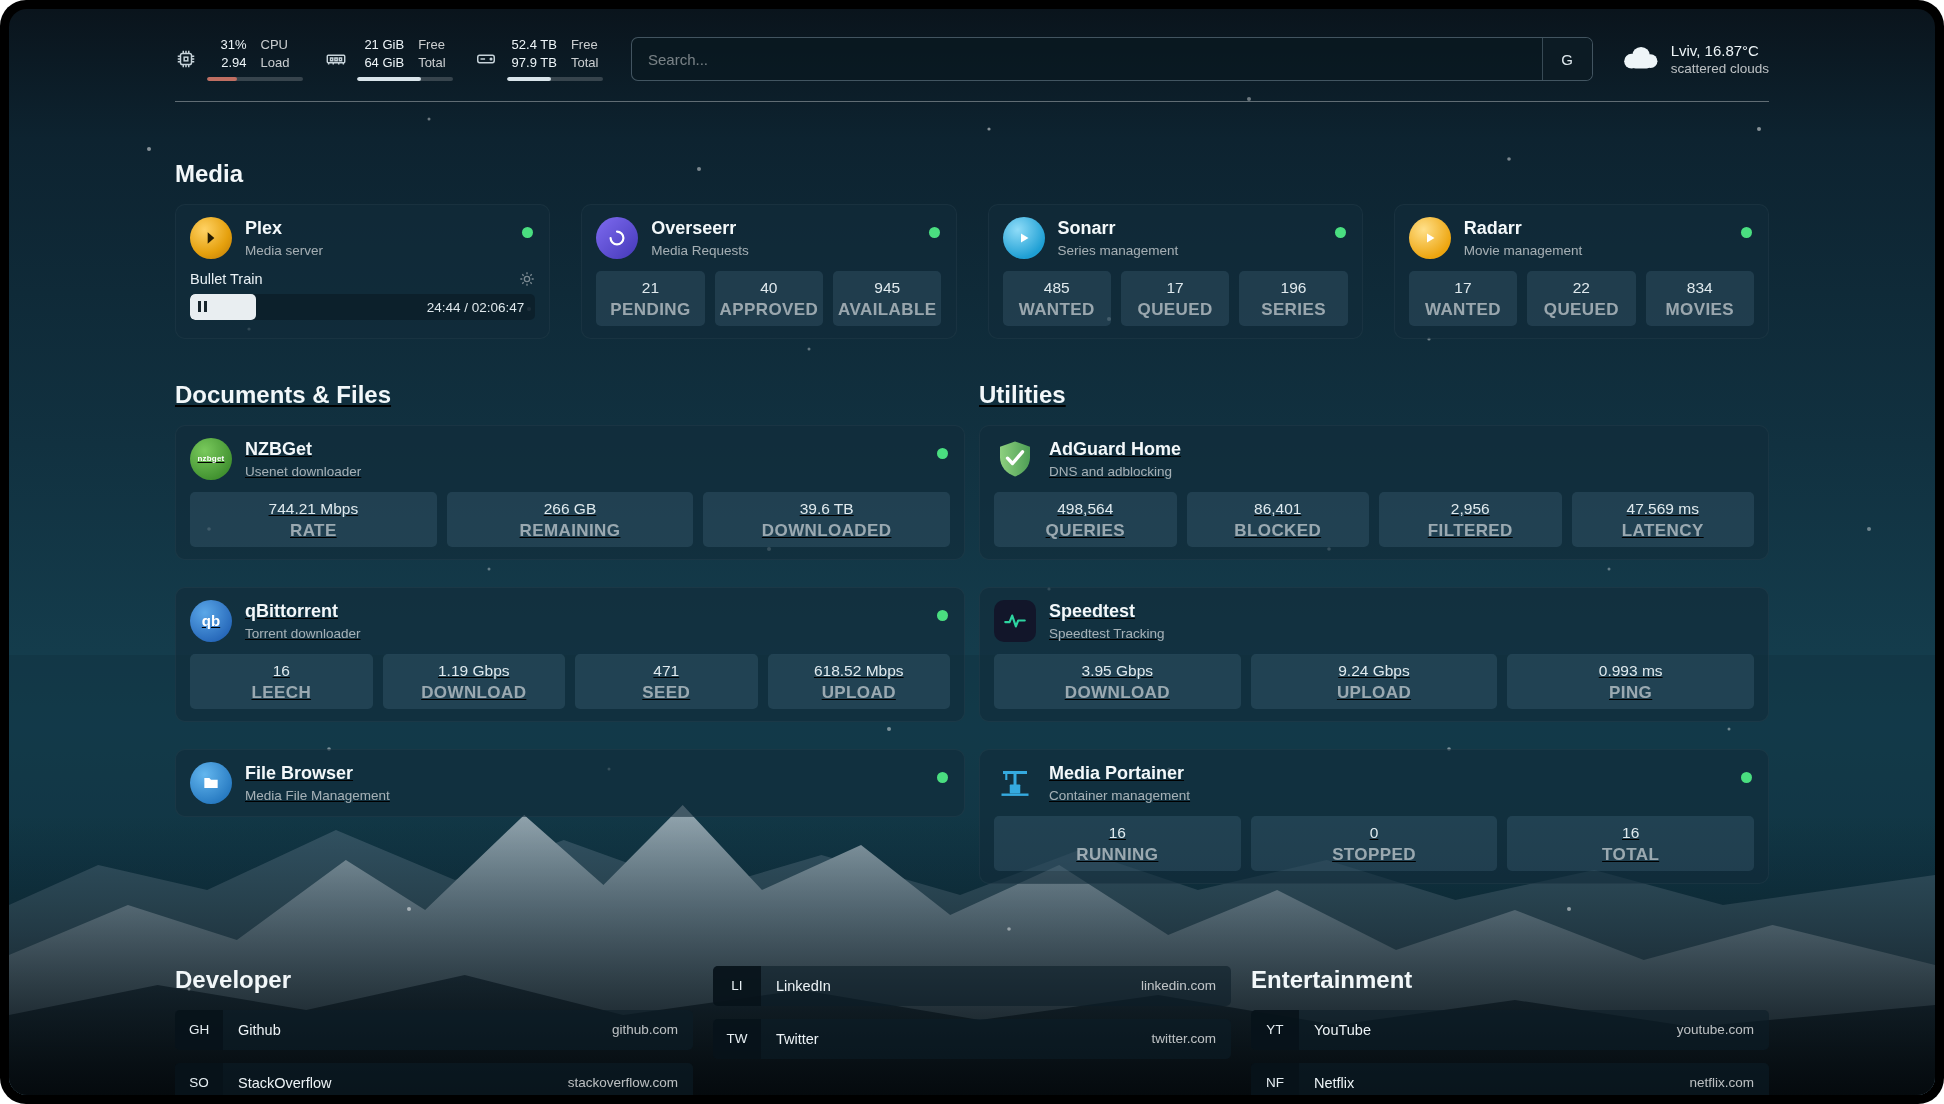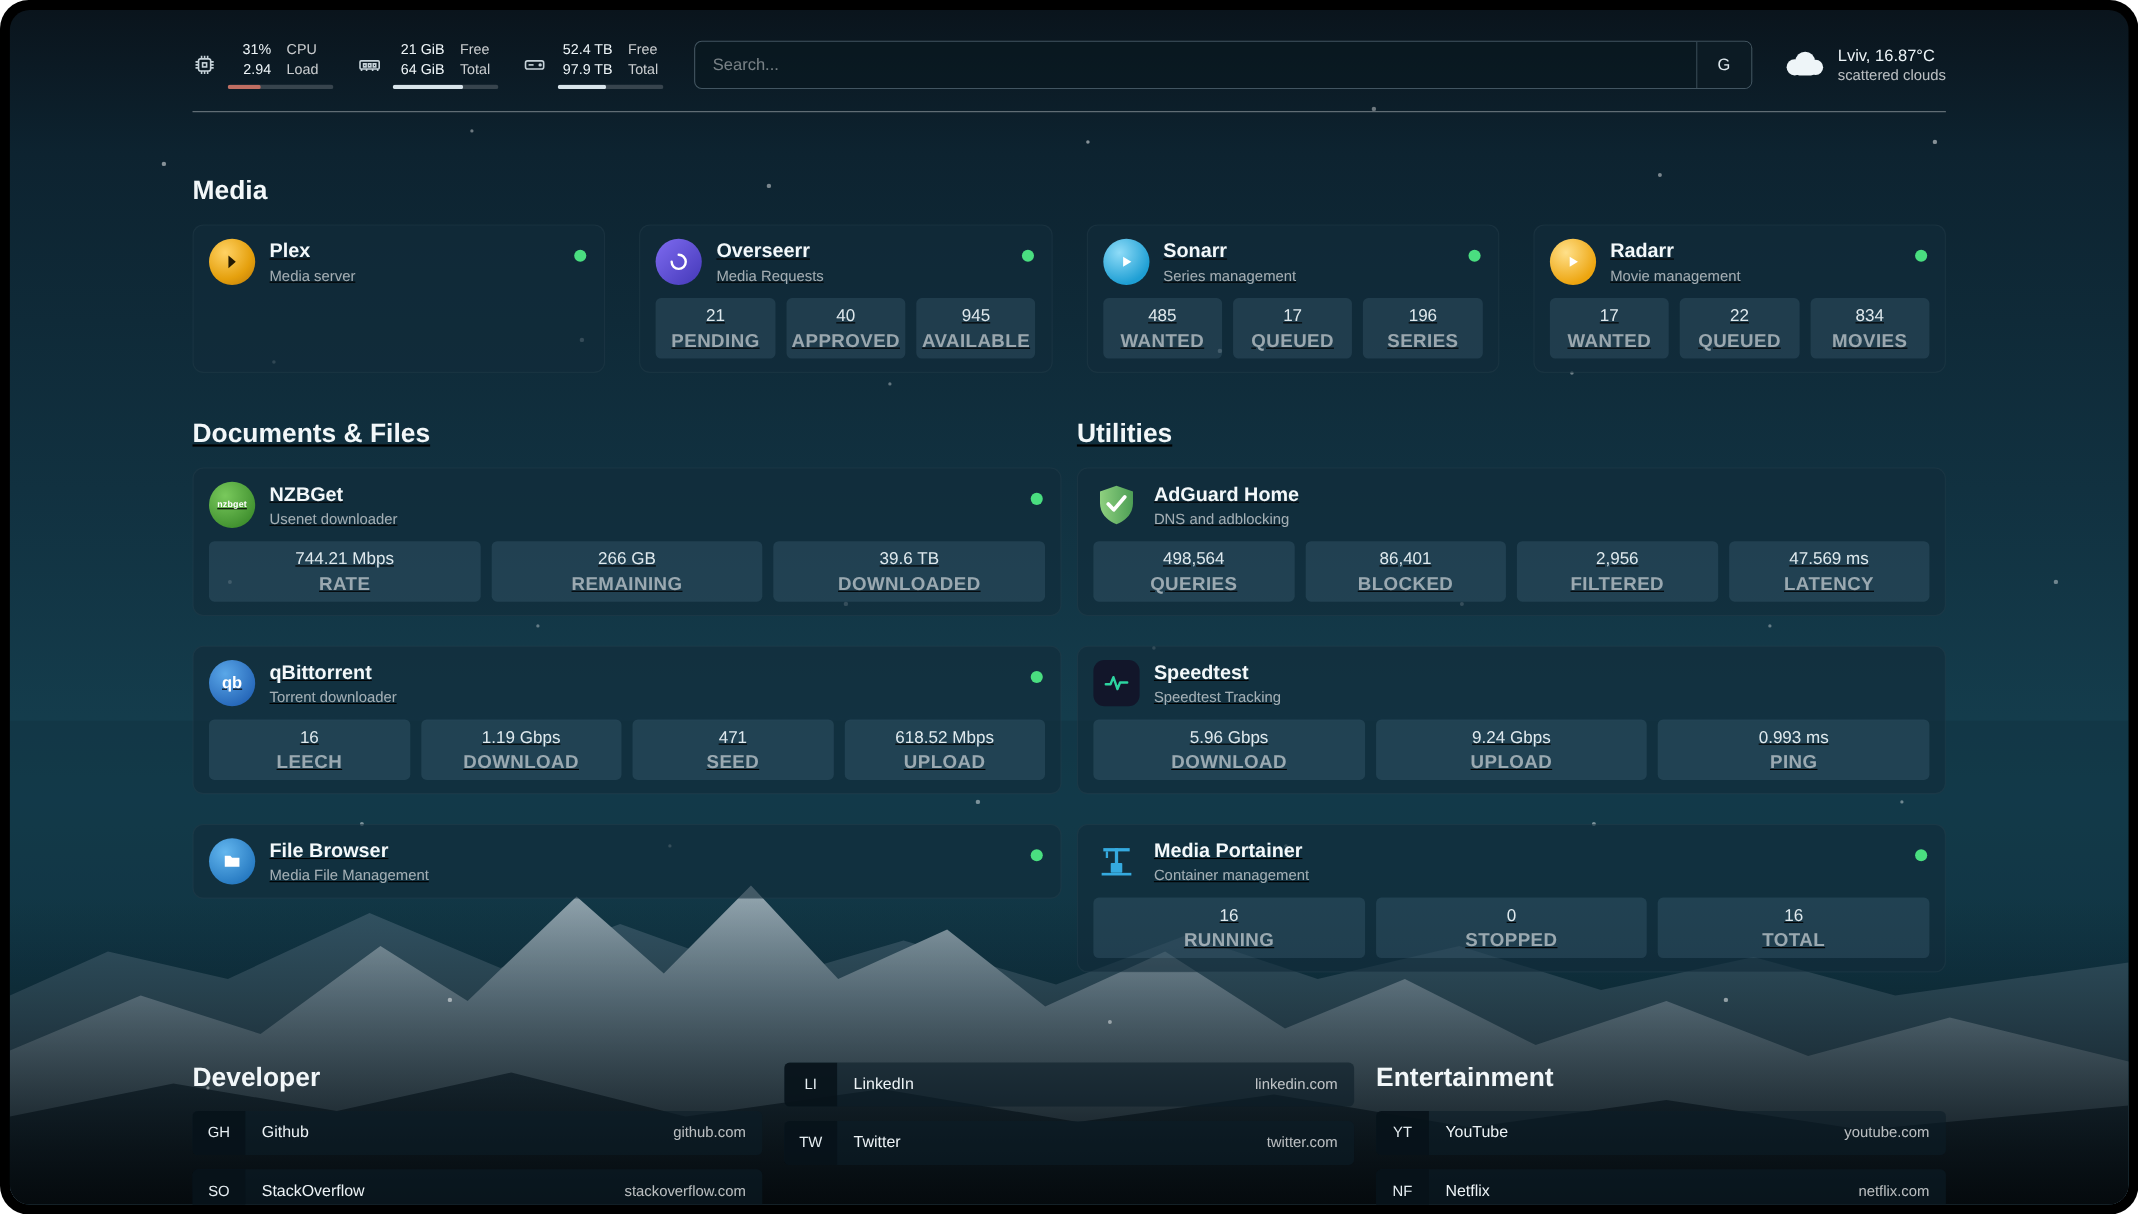--- a/index.html
+++ b/index.html
@@ -33,21 +33,21 @@
   .weather{display:flex;gap:12px;align-items:center;}
   .weather-loc{font-size:15px;color:#eef5f8;}
   .weather-cond{font-size:13.5px;color:rgba(255,255,255,.72);margin-top:2px;text-align:center;}
 
   .divider{border:none;border-top:1.5px solid rgba(255,255,255,.35);margin:20px 0 0;}
 
   
   .sec-title{font-size:24px;font-weight:600;color:#f2f7f9;margin:0 0 16px;}
   .section-media{margin-top:58px;}
   .row2{margin-top:42px;}
-  .grid-4{display:grid;grid-template-columns:repeat(4,1fr);gap:31px;align-items:stretch;text-decoration:underline;}
+  .grid-4{display:grid;grid-template-columns:repeat(4,1fr);gap:31px;align-items:stretch;}
   .grid-2{display:grid;grid-template-columns:1fr 1fr;gap:0 14px;align-items:start;text-decoration:underline;}
   .col .card{margin-bottom:27px;}
   .col .card:last-child{margin-bottom:0;}
 
   .card{position:relative;background:rgba(18,44,58,.62);border:1px solid rgba(255,255,255,.04);
     border-radius:10px;padding:12px 14px;box-sizing:border-box;}
   .status-dot{position:absolute;top:22px;right:16px;width:11px;height:11px;border-radius:50%;background:#4ade80;}
   .card-head{display:flex;gap:13px;align-items:center;padding-right:28px;}
   .card-name{font-size:18px;font-weight:600;color:#f3f8fa;line-height:1.2;}
   .card-desc{font-size:13.5px;color:rgba(255,255,255,.62);margin-top:3px;}
@@ -257,20 +257,37 @@
               <span class="app-icon ic-plex">
                 <svg viewBox="0 0 24 24" width="20" height="20">
                     <path d="M8 5l8 7-8 7z" fill="#241a02"></path>
                   </svg>
               </span>
               <div class="card-titles">
                 <div class="card-name">Plex</div>
                 <div class="card-desc">Media server</div>
               </div>
             </div>
+            <div class="player">
+              <div class="player-top">
+                <span class="player-title">Bullet Train</span>
+                <span class="gear">
+                  <svg viewBox="0 0 24 24" width="16" height="16" fill="none" stroke="rgba(255,255,255,.6)" stroke-width="2">
+                    <circle cx="12" cy="12" r="4"></circle>
+                    <path d="M12 2v3M12 19v3M2 12h3M19 12h3M4.9 4.9l2.1 2.1M17 17l2.1 2.1M19.1 4.9L17 7M7 17l-2.1 2.1"></path>
+                  </svg>
+                </span>
+              </div>
+              <div class="player-bar">
+                <div class="player-fill" style="width: 19%;">
+                  <span class="pause"><i></i><i></i></span>
+                </div>
+                <span class="player-time">24:44 / 02:06:47</span>
+              </div>
+            </div>
           </div>
 
           <div class="card">
             <span class="status-dot"></span>
             <div class="card-head">
               <span class="app-icon ic-overseerr">
                 <svg viewBox="0 0 24 24" width="22" height="22" fill="none" stroke="#fff" stroke-width="2.4" stroke-linecap="round">
                     <path d="M12 5a7 7 0 1 1-7 7"></path>
                   </svg>
               </span>
@@ -484,21 +501,21 @@
                       <path d="M3 13h4l2.4-6 3.4 10 2.2-5.5H21" stroke="#2dd4a0" stroke-width="2" fill="none" stroke-linecap="round" stroke-linejoin="round"></path>
                     </svg>
                 </span>
                 <div class="card-titles">
                   <div class="card-name">Speedtest</div>
                   <div class="card-desc">Speedtest Tracking</div>
                 </div>
               </div>
               <div class="stats cols-3">
                 <div class="stat">
-                  <div class="stat-value">5.96 Gbps</div>
+                  <div class="stat-value">3.95 Gbps</div>
                     <div class="stat-label">DOWNLOAD</div>
                 </div>
                 <div class="stat">
                   <div class="stat-value">9.24 Gbps</div>
                     <div class="stat-label">UPLOAD</div>
                 </div>
                 <div class="stat">
                   <div class="stat-value">0.993 ms</div>
                     <div class="stat-label">PING</div>
                 </div>

